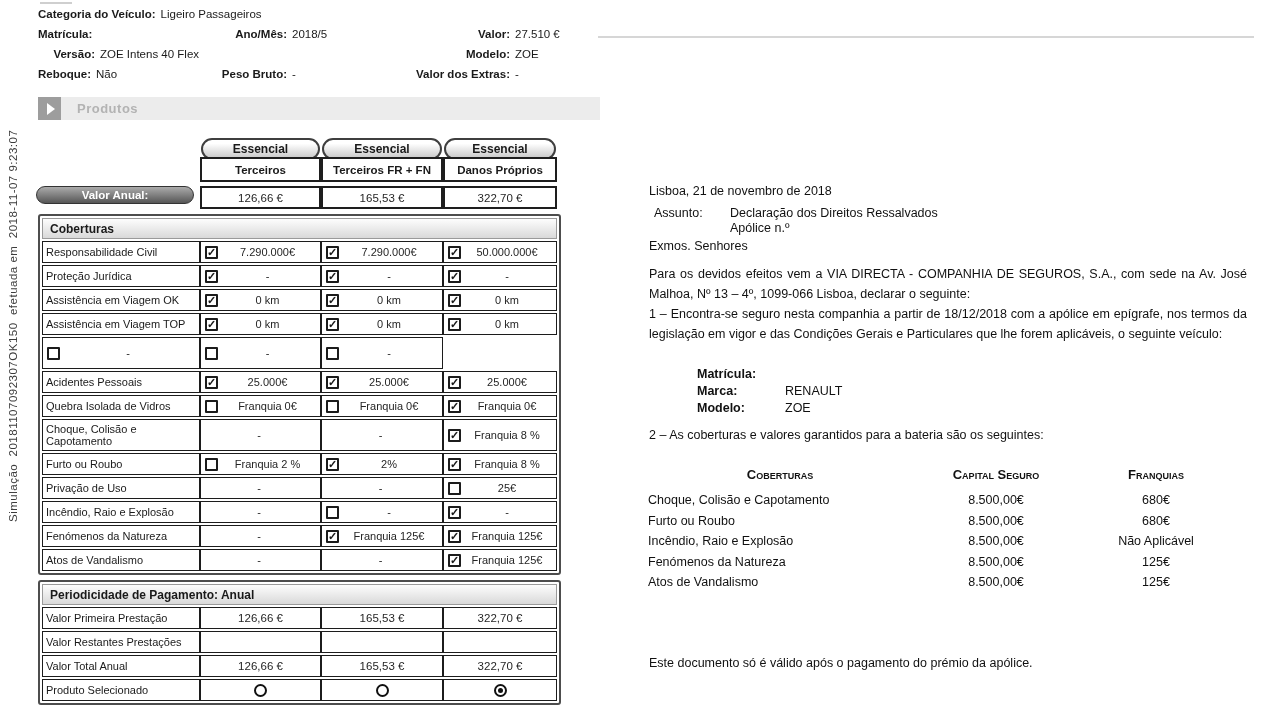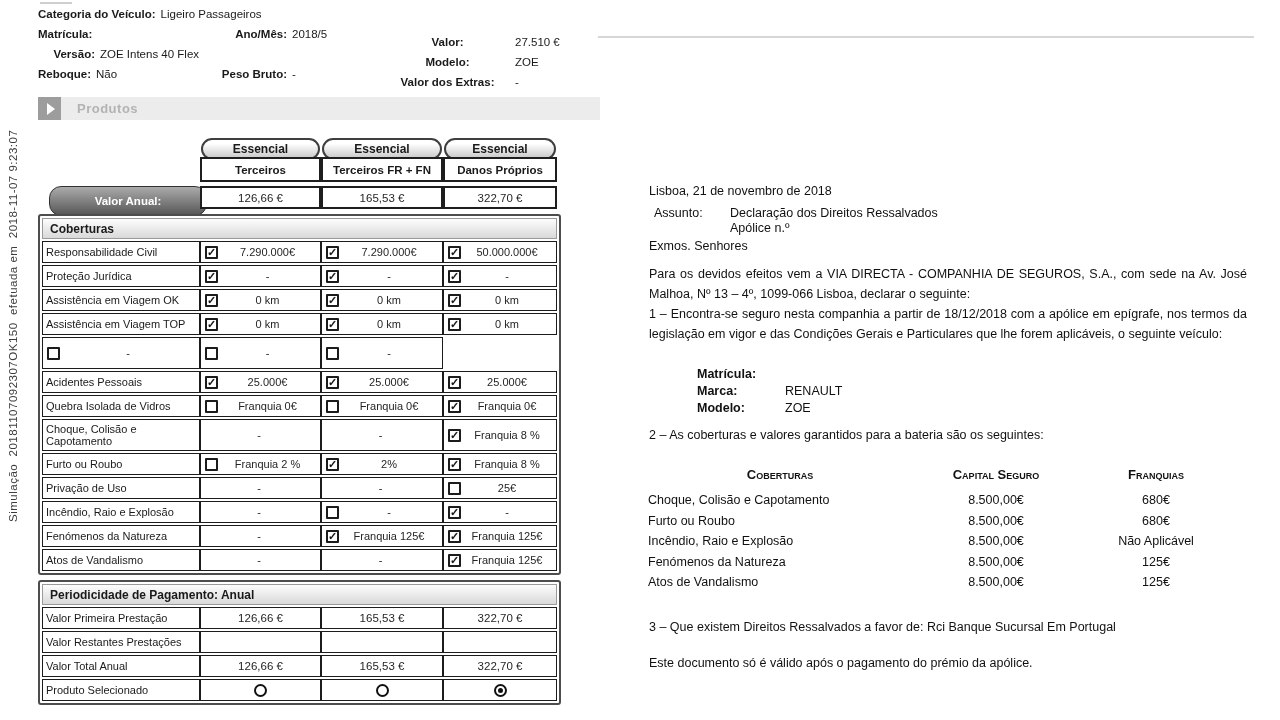--- a/index.html
+++ b/index.html
@@ -14,39 +14,39 @@
   
   .sim-vertical { position: absolute; left: 7px; top: 522px; transform: rotate(-90deg);
     transform-origin: 0 0; font-size: 11.5px; letter-spacing: 0.5px; color: #3c3c3c;
     white-space: pre; }
 
   
   .vf { position: absolute; font-size: 11.5px; white-space: nowrap; }
   .vf .vl { font-weight: bold; display: inline-block; }
   .vf .vv { margin-left: 5px; }
   .w82 { width: 82px; text-align: right; }
-  .w125 { width: 125px; text-align: center; margin-top: 8px; }
+  .w125 { width: 125px; text-align: right; }
   .w57 { width: 57px; text-align: right; }
 
   
   .prod-banner { position: absolute; left: 38px; top: 97px; width: 562px; height: 23px;
     background: #ececec; display: flex; align-items: center; }
   .prod-icon { width: 23px; height: 23px; background: #9d9d9d; display: flex;
     align-items: center; justify-content: center; flex: 0 0 auto; }
   .prod-icon::before { content: ""; display: block; width: 0; height: 0;
     border-left: 8px solid #fff; border-top: 6px solid transparent; border-bottom: 6px solid transparent; margin-left: 2px; }
   .prod-title { font-weight: bold; font-size: 13px; color: #b3b3b3; margin-left: 16px; letter-spacing: 0.5px; }
 
   
   .pill-btn { position: absolute; top: 130px; height: 22px; border: 2px solid #3f3f3f;
     border-radius: 11px; background: linear-gradient(#ffffff 20%, #c9c9c9);
     font-weight: bold; font-size: 12px; display: flex; align-items: center; justify-content: center; margin-top: 8px; }
   .colhdr { position: absolute; top: 157px; height: 25px; border: 2px solid #1e1e1e; background: #fff;
     font-weight: bold; font-size: 11.5px; display: flex; align-items: center; justify-content: center; }
-  .va-pill { position: absolute; left: 49px; top: 186px; width: 158px; height: 30px;
+  .va-pill { position: absolute; left: 36px; top: 186px; width: 158px; height: 18px;
     border: 1px solid #333; border-radius: 12px; background: linear-gradient(#ababab, #565656);
     color: #fff; font-weight: bold; font-size: 11.5px; display: flex; align-items: center; justify-content: center; }
   .va-cell { position: absolute; top: 186px; height: 23px; border: 2px solid #1e1e1e; background: #fff;
     font-size: 11.5px; display: flex; align-items: center; justify-content: center; color: #252525; }
 
   
   .block { position: absolute; left: 38px; width: 523px; border: 2px solid #4d4d4d;
     border-radius: 3px; padding: 2px; background: #fff; }
   .blk-cob { top: 214px; }
   .blk-pay { top: 580px; }
@@ -448,16 +448,15 @@
       <div class="c2">8.500,00€</div>
       <div class="c3">125€</div>
     </div>
     <div class="ltr">
       <div class="c1">Atos de Vandalismo</div>
       <div class="c2">8.500,00€</div>
       <div class="c3">125€</div>
     </div>
   </div>
 
-  <div class="lt lt-item3">3 – Que existem Direitos Ressalvados a favor de: Rci Banque Sucursal Em Portugal</div>
   <div class="lt lt-footer">Este documento só é válido após o pagamento do prémio da apólice.</div>
 
 </div>
 
 </body></html>

